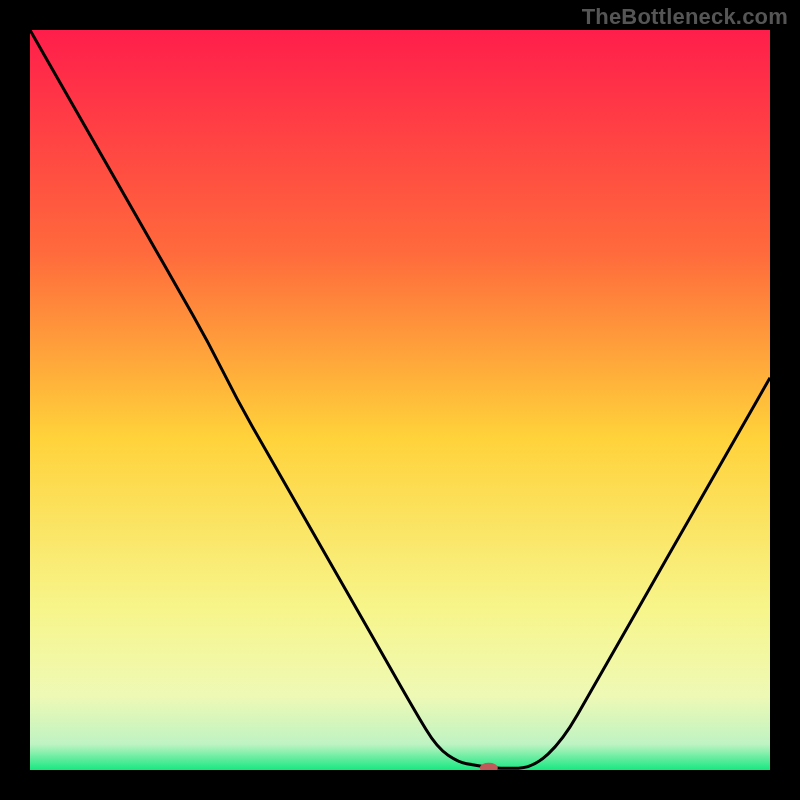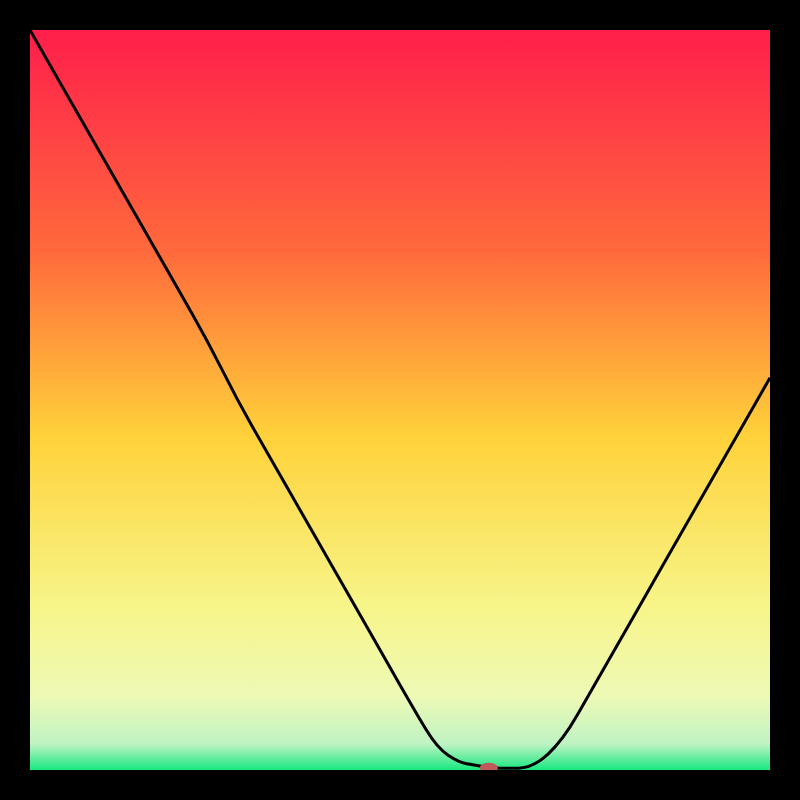--- a/index.html
+++ b/index.html
@@ -37,20 +37,21 @@
     height: 740px;
     display: block;
   }
   
 </style>
 </head>
 <body>
 
 <div class="frame">
 
+  <div class="watermark">TheBottleneck.com</div>
 
   <svg class="plot" viewBox="0 0 740 740" preserveAspectRatio="none">
     <defs>
       <linearGradient id="bg-grad" x1="0" y1="0" x2="0" y2="1">
 
       <stop offset="0%" stop-color="#ff1e4b"></stop>
           <stop offset="30%" stop-color="#ff6a3c"></stop>
           <stop offset="55.00000000000001%" stop-color="#ffd23a"></stop>
           <stop offset="78%" stop-color="#f7f58a"></stop>
           <stop offset="90%" stop-color="#eef9b5"></stop>

